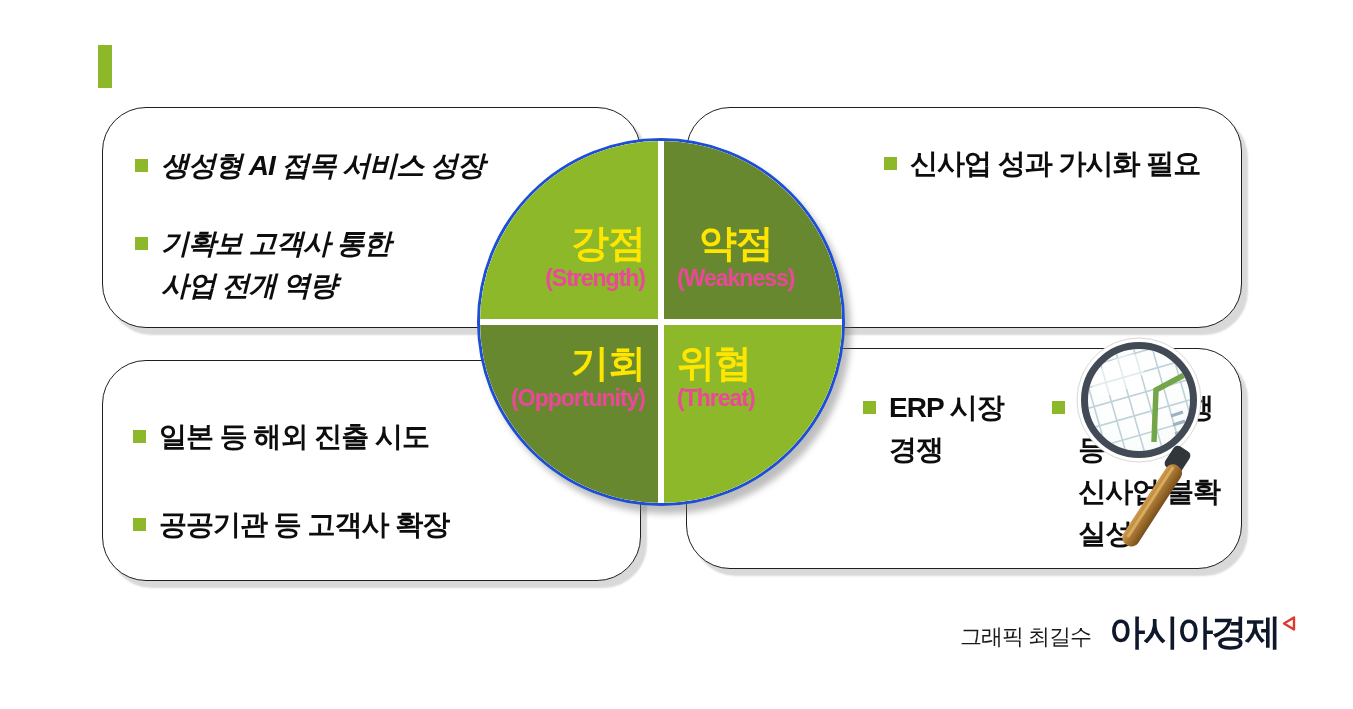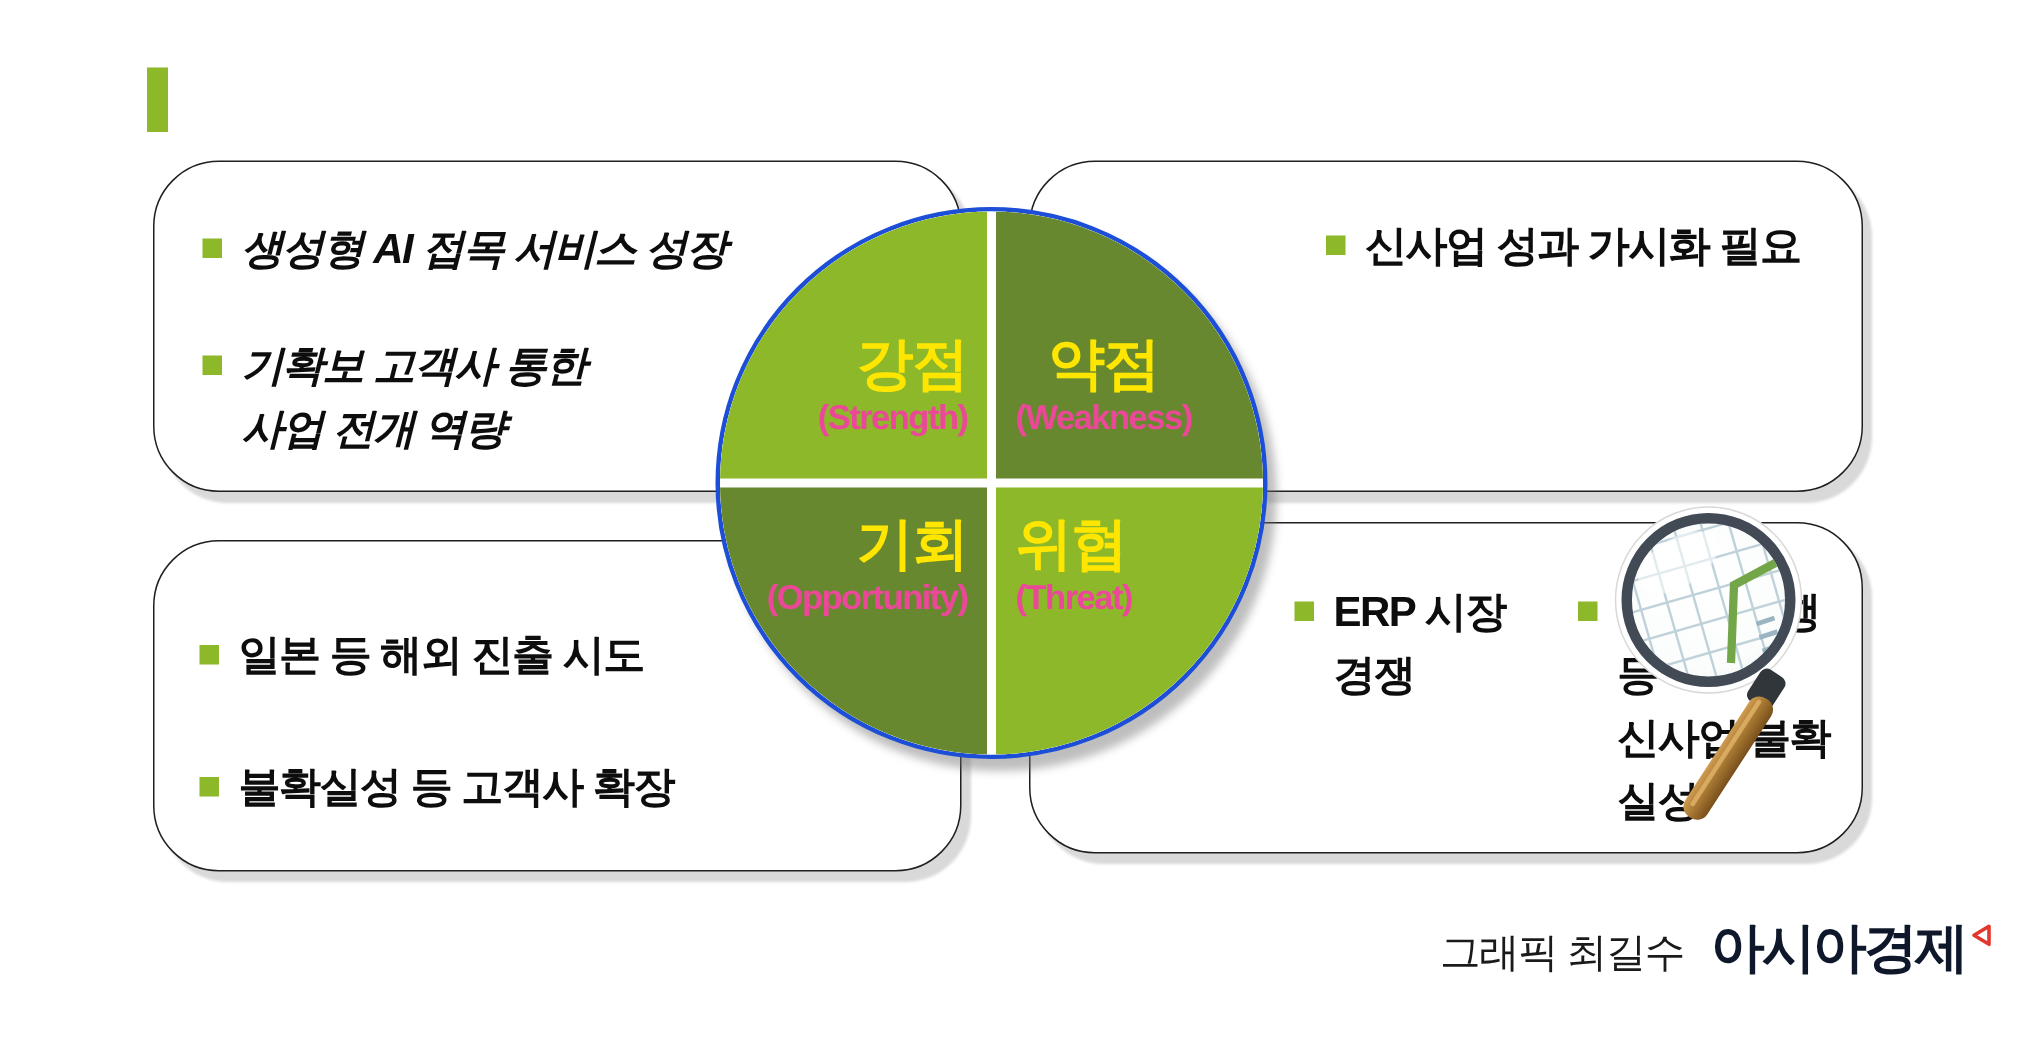--- a/index.html
+++ b/index.html
@@ -62,21 +62,21 @@
   .q-strength    { right:calc(50% + 16px); bottom:calc(50% + 31px); text-align:right; }
   .q-weakness    { left:calc(50% + 16px);  bottom:calc(50% + 31px); text-align:center; }
   .q-opportunity { right:calc(50% + 16px); top:calc(50% + 22px);    text-align:right; }
   .q-threat      { left:calc(50% + 16px);  top:calc(50% + 22px);    text-align:left; }
 
   
   .magnifier { position:absolute; left:1053px; top:327px; z-index:5; }
 
   
   .footer { position:absolute; left:960px; top:608px; display:flex; align-items:baseline; }
-  .credit { font-size:27px; color:#1a1a1a; letter-spacing:-1px; }
+  .credit { font-size:22px; color:#1a1a1a; letter-spacing:-1px; }
   .brand  { font-size:36px; font-weight:bold; color:#0f172a; letter-spacing:-2px; margin-left:18px; }
   .brand-mark { position:relative; top:-12px; left:2px; }
 </style>
 </head>
 <body>
 
 <div id="stage">
 
   <div class="title-row">
     <div class="title-bar"></div>
@@ -106,21 +106,21 @@
   </div>
 
   <div class="card card-opportunity">
     <div class="items">
       <div class="item">
         <span class="bullet"></span>
         <span class="item-text">일본 등 해외 진출 시도</span>
       </div>
       <div class="item">
         <span class="bullet"></span>
-        <span class="item-text">불확실성 등 고객사 확장</span>
+        <span class="item-text">공공기관 등 고객사 확장</span>
       </div>
     </div>
   </div>
 
   <div class="card card-threat">
     <div class="items">
       <div class="item">
         <span class="bullet"></span>
         <span class="item-text">ERP 시장 경쟁</span>
       </div>

